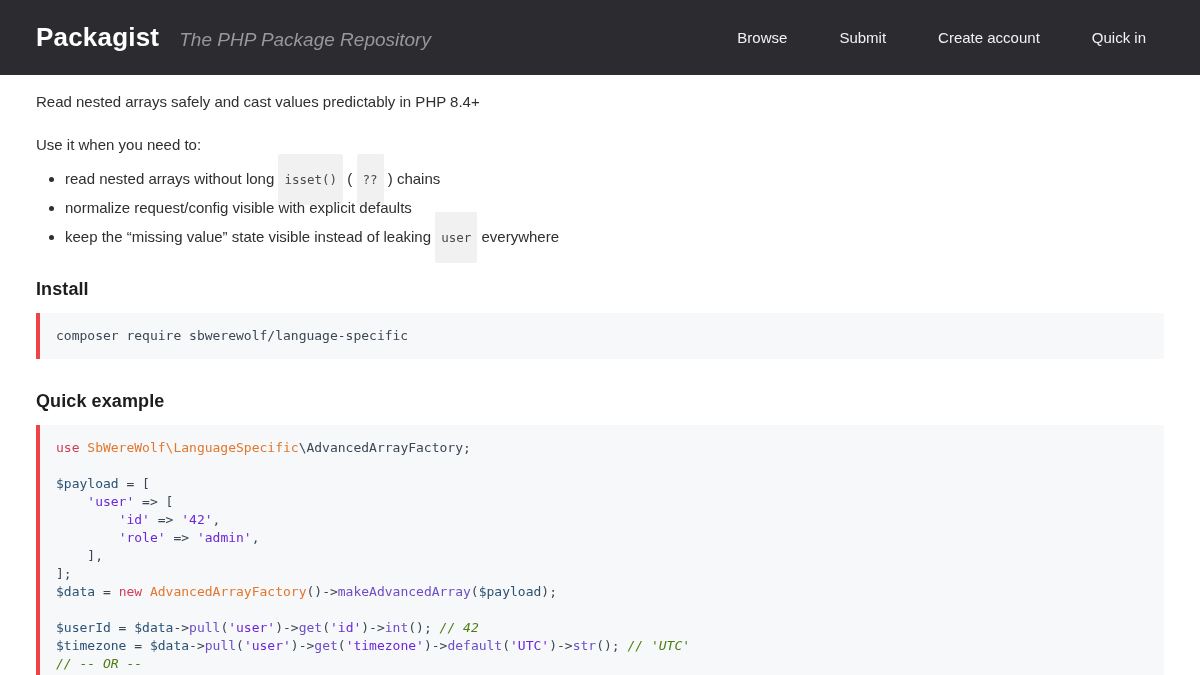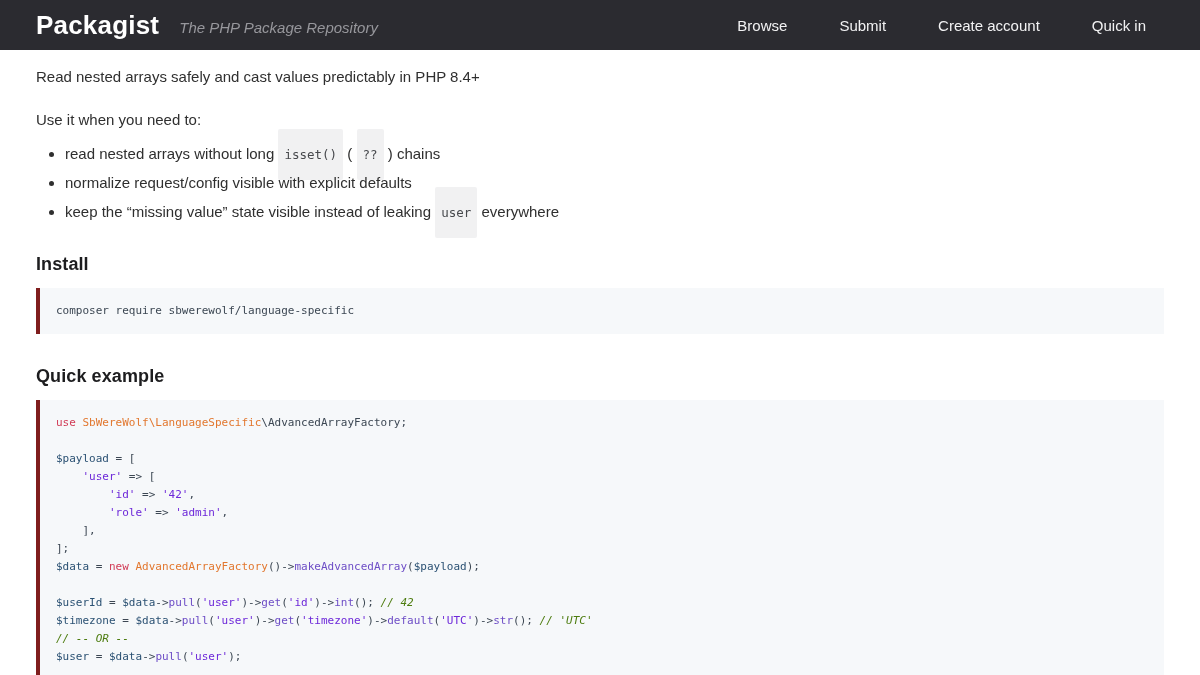--- a/index.html
+++ b/index.html
@@ -6,37 +6,37 @@
   html, body {
     width: 1200px; height: 675px;
     overflow: hidden;
     background: #ffffff;
     font-family: "Liberation Sans", sans-serif;
     color: #2f2f2f;
   }
 
   
   .site-header {
-    height: 50px;
+    height: 75px;
     background: #2b2b30;
     display: flex;
     align-items: center;
     padding: 0 54px 0 36px;
   }
   .logo {
     color: #ffffff;
     font-size: 26px;
     font-weight: bold;
     letter-spacing: 0.2px;
     cursor: pointer;
   }
   .tagline {
     color: #97979c;
     font-style: italic;
-    font-size: 15px;
+    font-size: 19px;
     margin-left: 20px;
     margin-top: 4px;
   }
   .nav {
     margin-left: auto;
     display: flex;
     align-items: center;
     gap: 52px;
   }
   .nav-link {
@@ -80,24 +80,24 @@
     font-size: 18px;
     font-weight: bold;
     color: #1d1d1f;
     margin-top: 32px;
     letter-spacing: 0.1px;
   }
 
   pre.code-block {
     margin-top: 13px;
     background: #f6f8fa;
-    border-left: 4px solid #7f1d1d;
+    border-left: 4px solid #ef4444;
     padding: 14px 16px;
     font-family: "DejaVu Sans Mono", "Liberation Mono", monospace;
-    font-size: 11px;
+    font-size: 13px;
     line-height: 18px;
     color: #3c4753;
     white-space: pre;
     overflow: hidden;
   }
   .code-line { min-height: 18px; }
 
   
   .tok-k   { color: #d13b56; }                    
   .tok-cls { color: #e2772e; }                    

